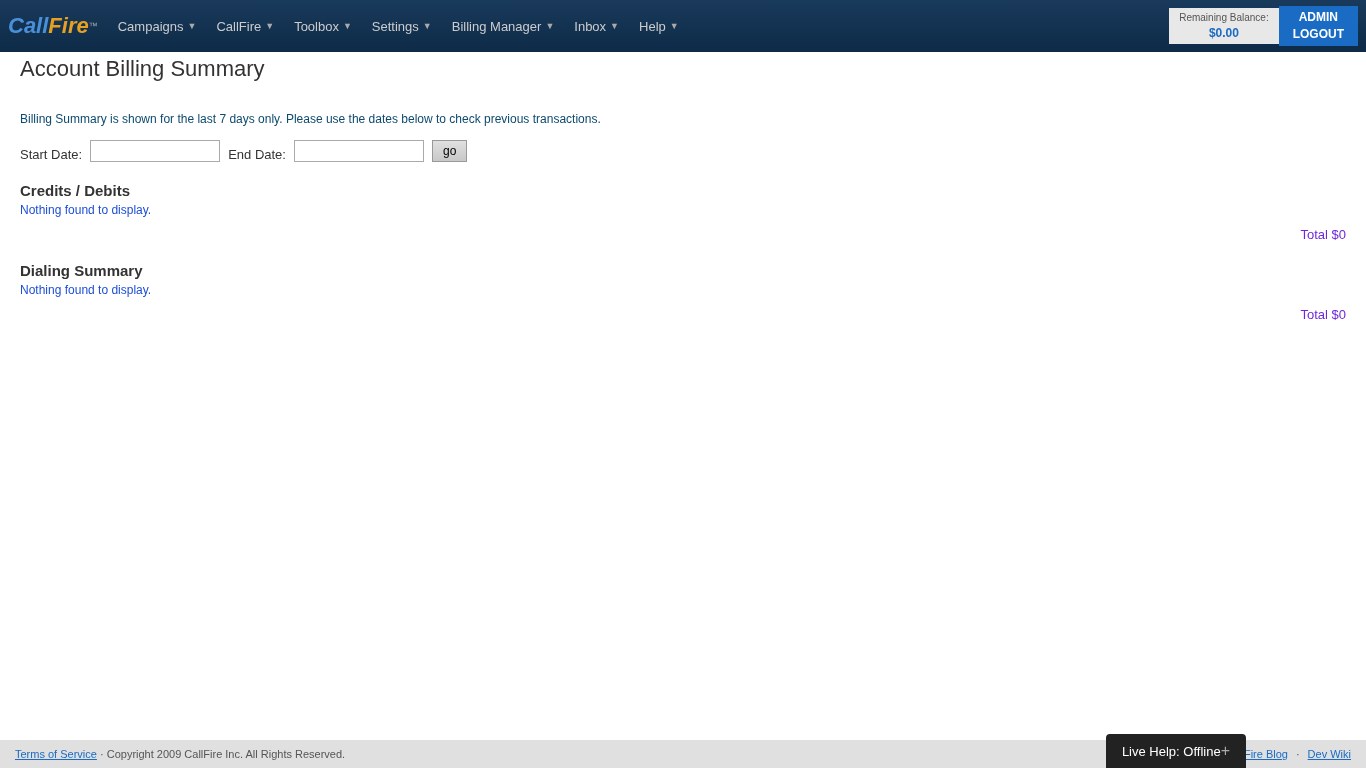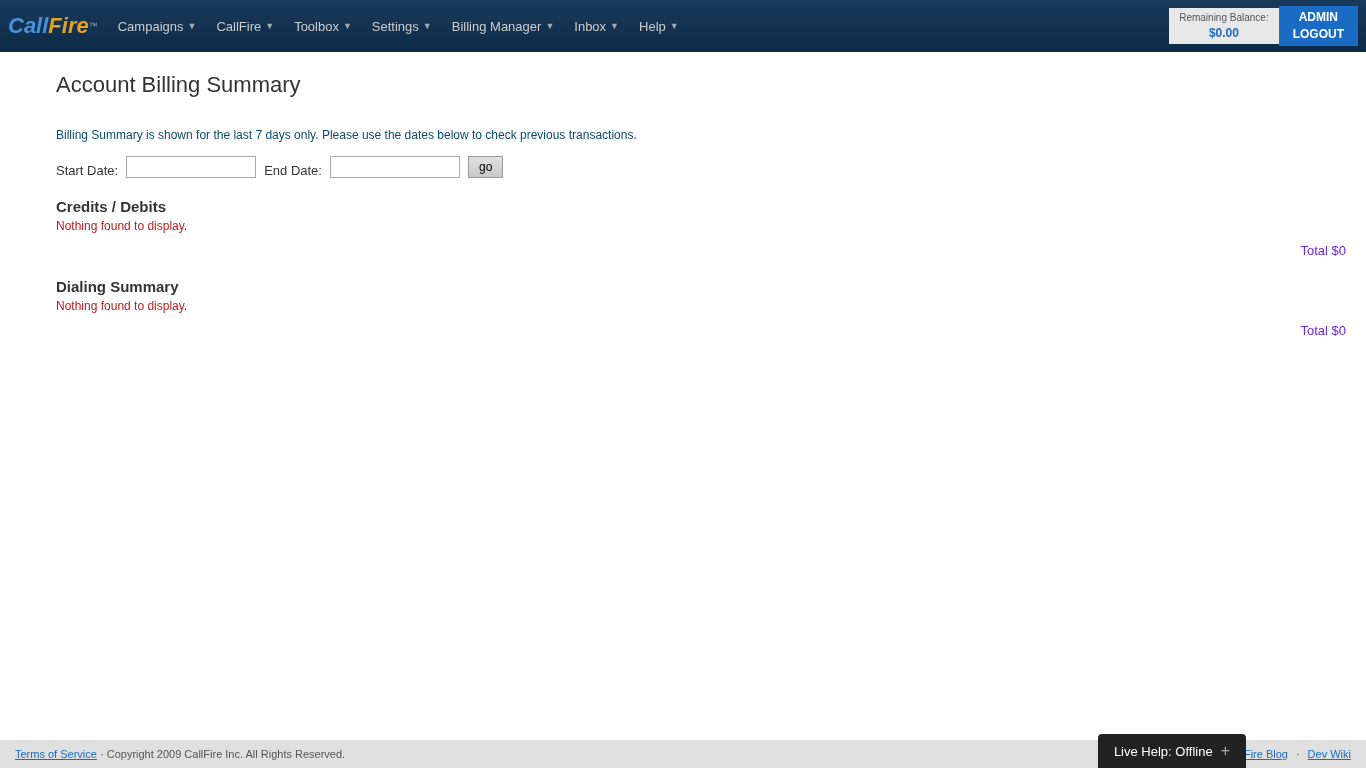--- a/index.html
+++ b/index.html
@@ -69,23 +69,22 @@
       height: 40px;
       display: flex;
       align-items: center;
       justify-content: center;
       flex-direction: column;
     }
 
     
     #main-content {
       flex: 1;
-      padding: 20px 20px;
+      padding: 4px 20px;
       position: relative;
-      margin-left: 36px;
     }
 
     #page-title {
       font-size: 22px;
       font-weight: normal;
       color: #333;
       margin-bottom: 30px;
     }
 
     #account-balance-area {
@@ -125,21 +124,21 @@
       cursor: pointer;
     }
 
     .section-title {
       font-size: 15px;
       font-weight: bold;
       color: #333;
       margin-bottom: 4px;
     }
     .section-empty {
-      color: #b91c1c;
+      color: #1d4ed8;
       font-size: 12px;
       margin-bottom: 10px;
     }
     .section-total {
       text-align: right;
       font-size: 13px;
       color: #6d28d9;
       margin-bottom: 20px;
     }
 
@@ -161,21 +160,20 @@
       position: fixed;
       bottom: 0;
       right: 120px;
       background: #222;
       color: #fff;
       padding: 8px 16px;
       font-size: 13px;
       border-radius: 4px 4px 0 0;
       display: flex;
       align-items: center;
-      gap: 8px;
       cursor: pointer;
       z-index: 100;
     }
     #live-help .plus { font-size: 16px; color: #aaa; }
   </style>
 </head>
 <body>
 
 <nav id="navbar">
   <div id="logo-area">

